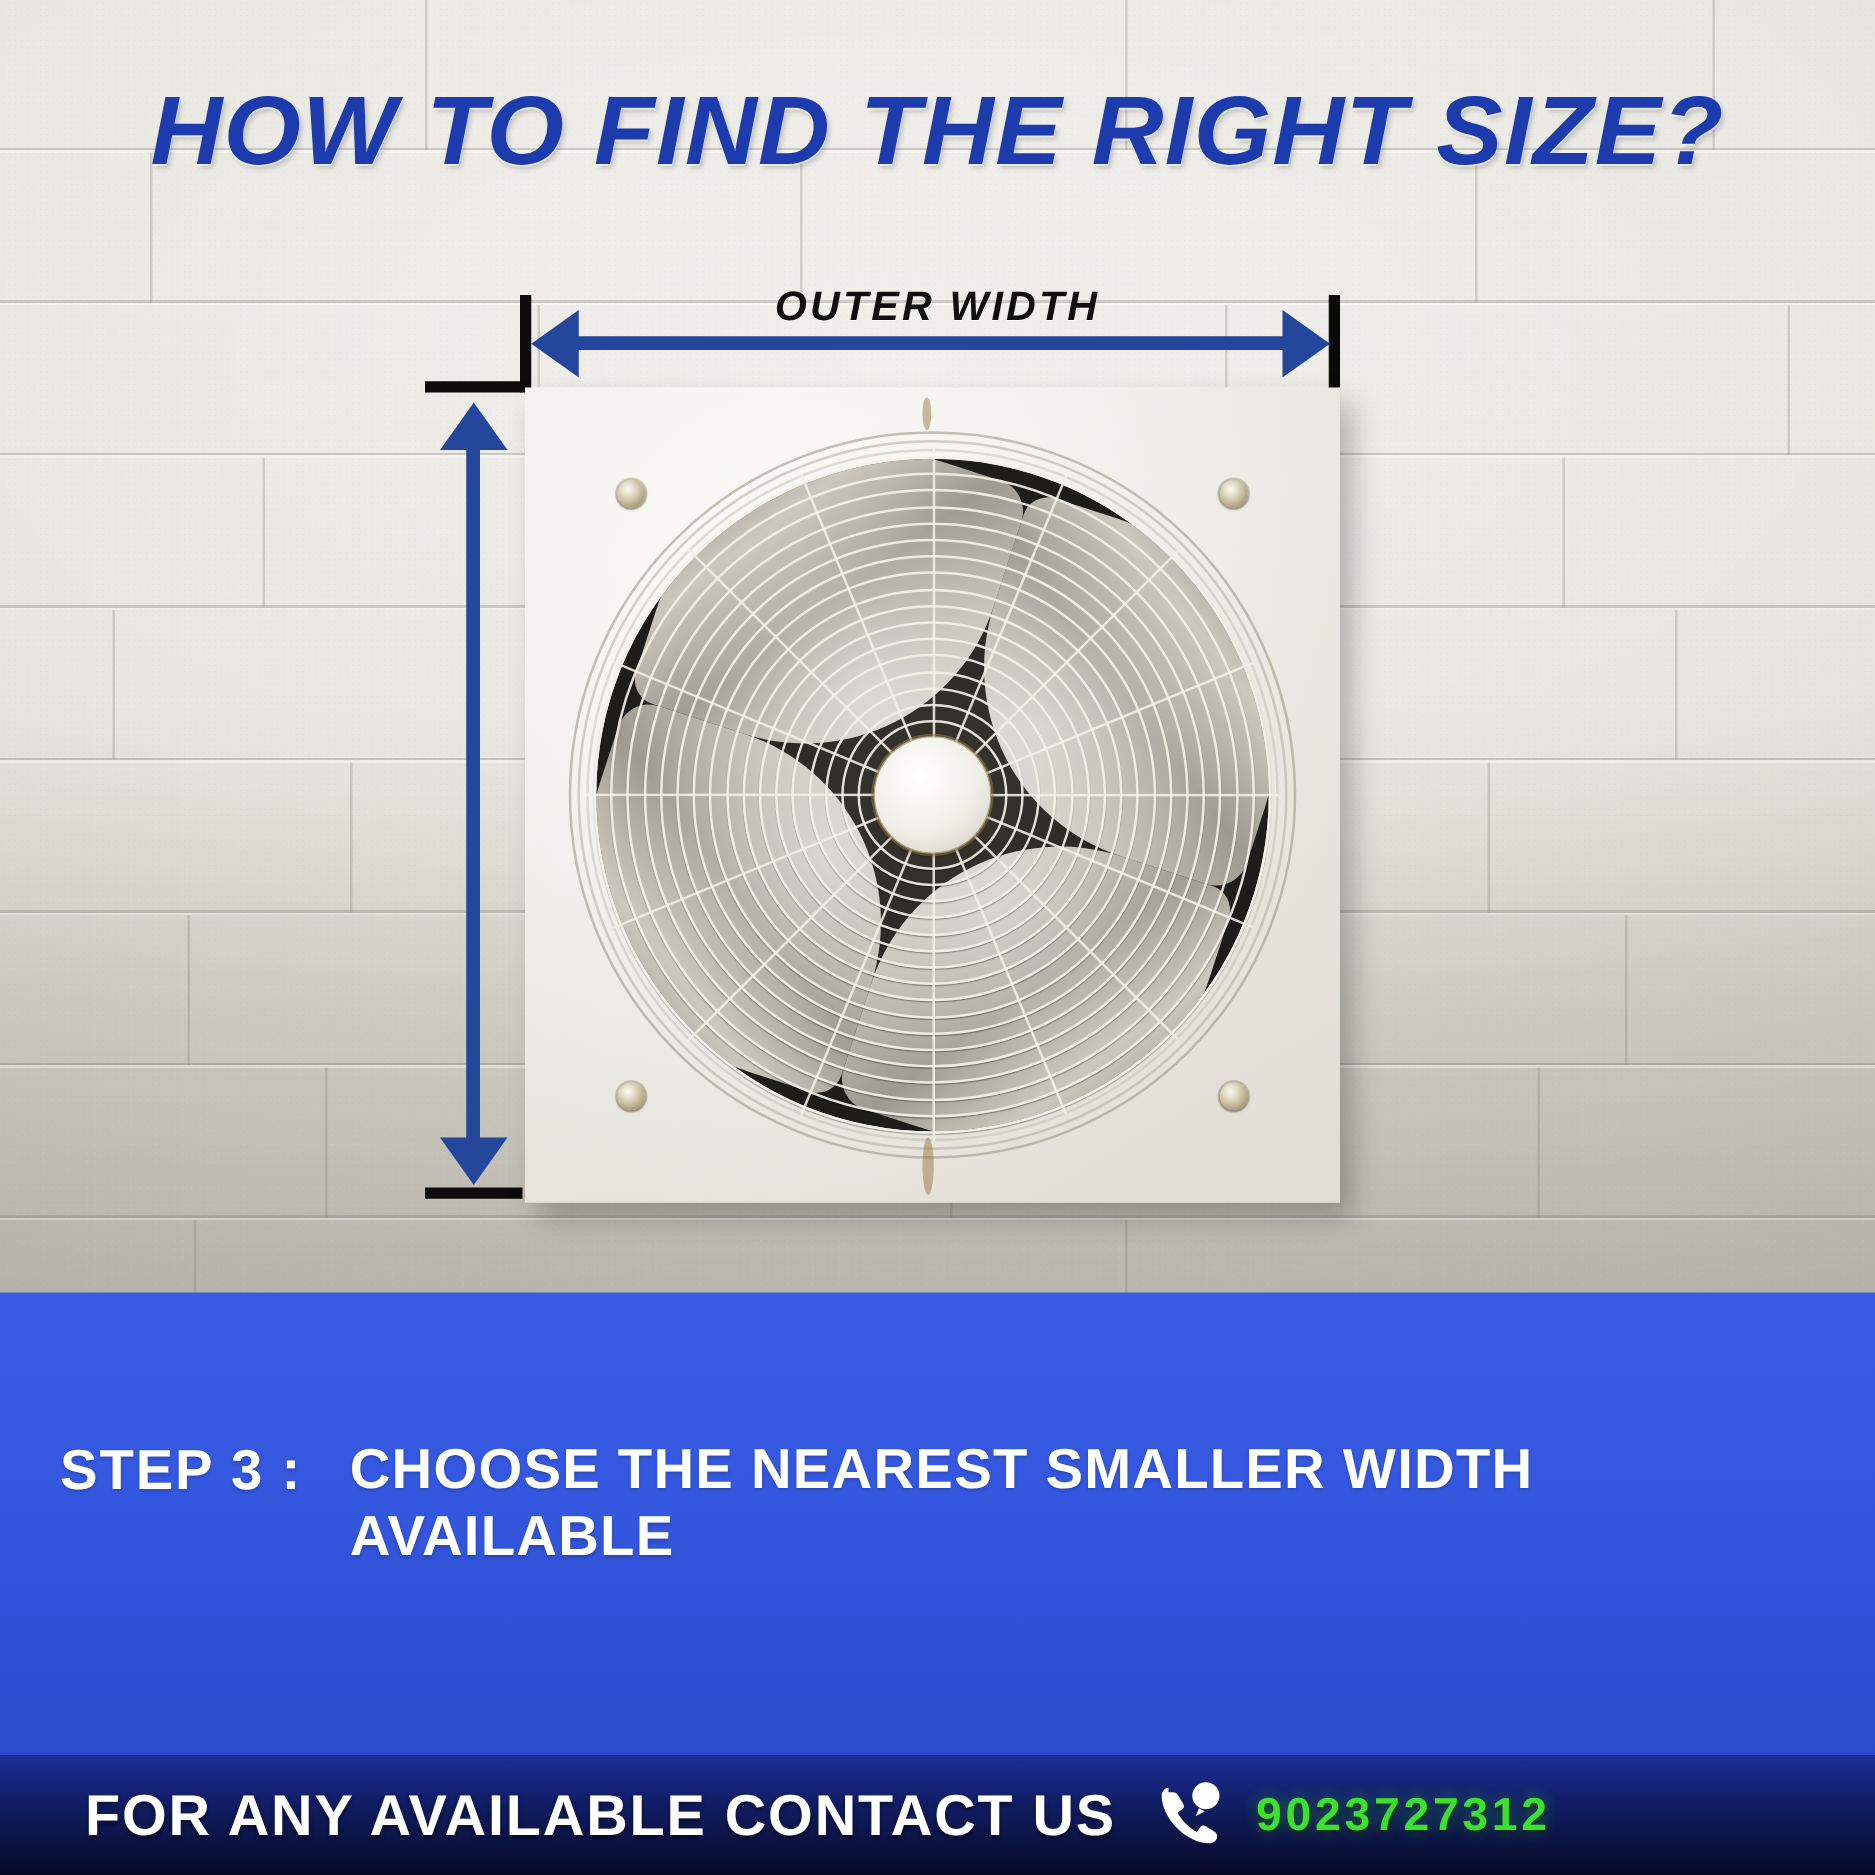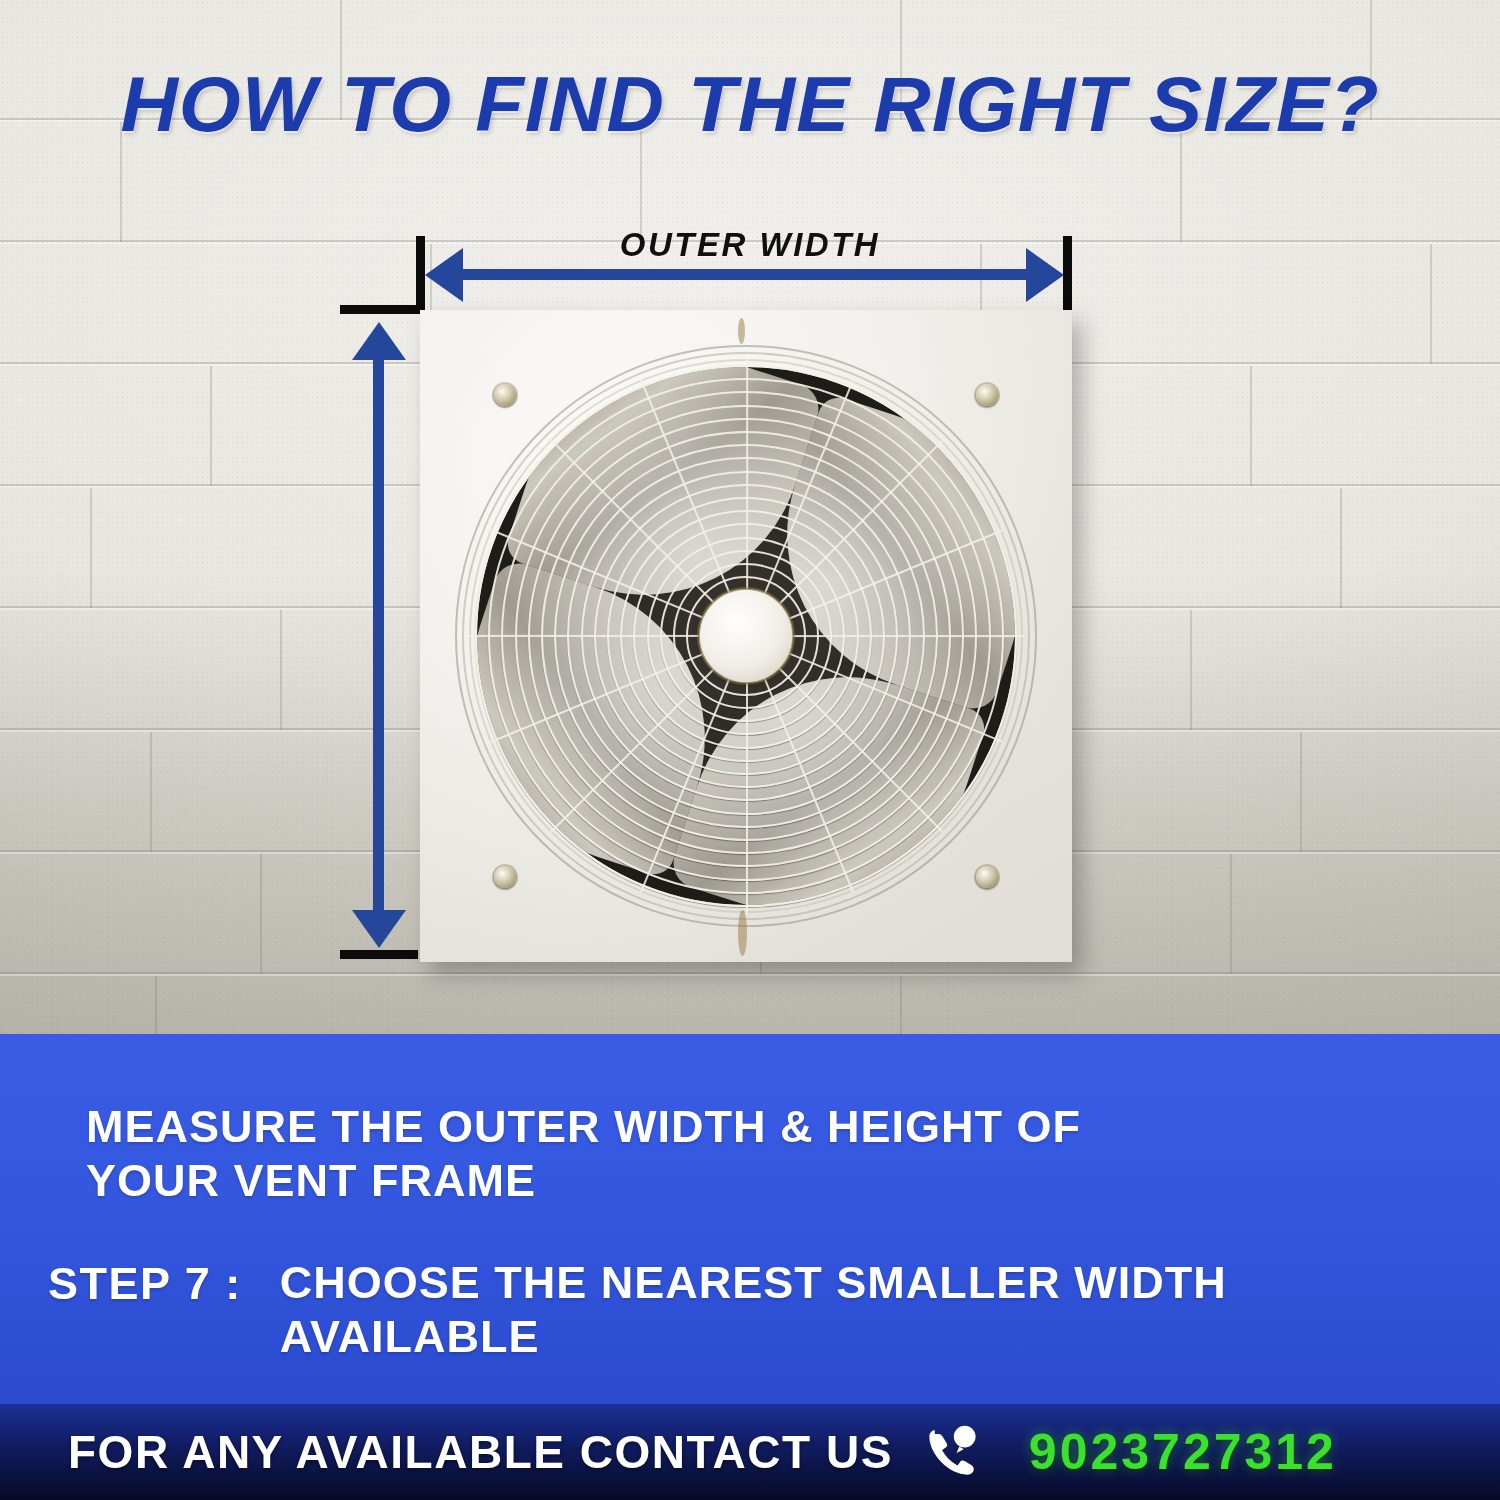--- a/index.html
+++ b/index.html
@@ -188,24 +188,23 @@
     background:linear-gradient(180deg,#1b2f96 0%, #111d63 42%, #070a26 100%);
     display:flex; align-items:center; padding-left:68px;
   }
   .footer-text{
     color:#ffffff; font-size:46px; font-weight:700; letter-spacing:1.5px;
     white-space:nowrap;
     text-shadow:0 2px 4px rgba(0,0,0,.45);
   }
   .phone-icon{ margin:0 24px 0 30px; display:flex; align-items:center; }
   .phone-num{
-    color:#3ae22c; font-size:50px; font-weight:700; letter-spacing:3px;
+    color:#3ae22c; font-size:37px; font-weight:700; letter-spacing:3px;
     white-space:nowrap;
     text-shadow:0 0 12px rgba(58,226,44,.45), 0 2px 4px rgba(0,0,0,.5);
-    margin-left:24px;
   }
   .top-edge{
     position:absolute; left:0; top:1034px; width:1500px; height:5px;
     background:#3a5ce4;
   }
 </style>
 </head>
 <body>
 
 <div class="wall">
@@ -325,24 +324,23 @@
   <div class="screw s-bl"></div>
   <div class="screw s-br"></div>
 
   <div class="grime" style="left:318px; top:8px;  width:7px; height:26px;"></div>
   <div class="grime" style="left:318px; top:600px;width:9px; height:46px;"></div>
 </div>
 
 <div class="top-edge"></div>
 <div class="steps">
   <div class="step-row">
-    <div class="step-body">MEASURE THE OUTER WIDTH &amp; HEIGHT OF YOUR VENT FRAME</div>
   </div>
   <div class="step-row">
-    <div class="step-key">STEP 7 :</div>
+    <div class="step-key">STEP 3 :</div>
     <div class="step-body">CHOOSE THE NEAREST SMALLER WIDTH AVAILABLE</div>
   </div>
 </div>
 
 <div class="footer">
   <div class="footer-text">FOR ANY AVAILABLE CONTACT US</div>
   <div class="phone-icon">
     <svg width="58" height="58" viewBox="0 0 64 64">
       <path d="M13 8c-3 0-6 3-6 7 0 20 22 42 42 42 4 0 7-3 7-6 0-2-1-3-2-4l-8-5c-2-1-4-1-5 1l-3 4c-7-4-13-10-17-17l4-3c2-1 2-3 1-5l-5-8c-1-1-2-2-4-2-1 0-3 0-4 0z" fill="#ffffff"></path>
       <circle cx="46" cy="15" r="12" fill="#ffffff"></circle>

